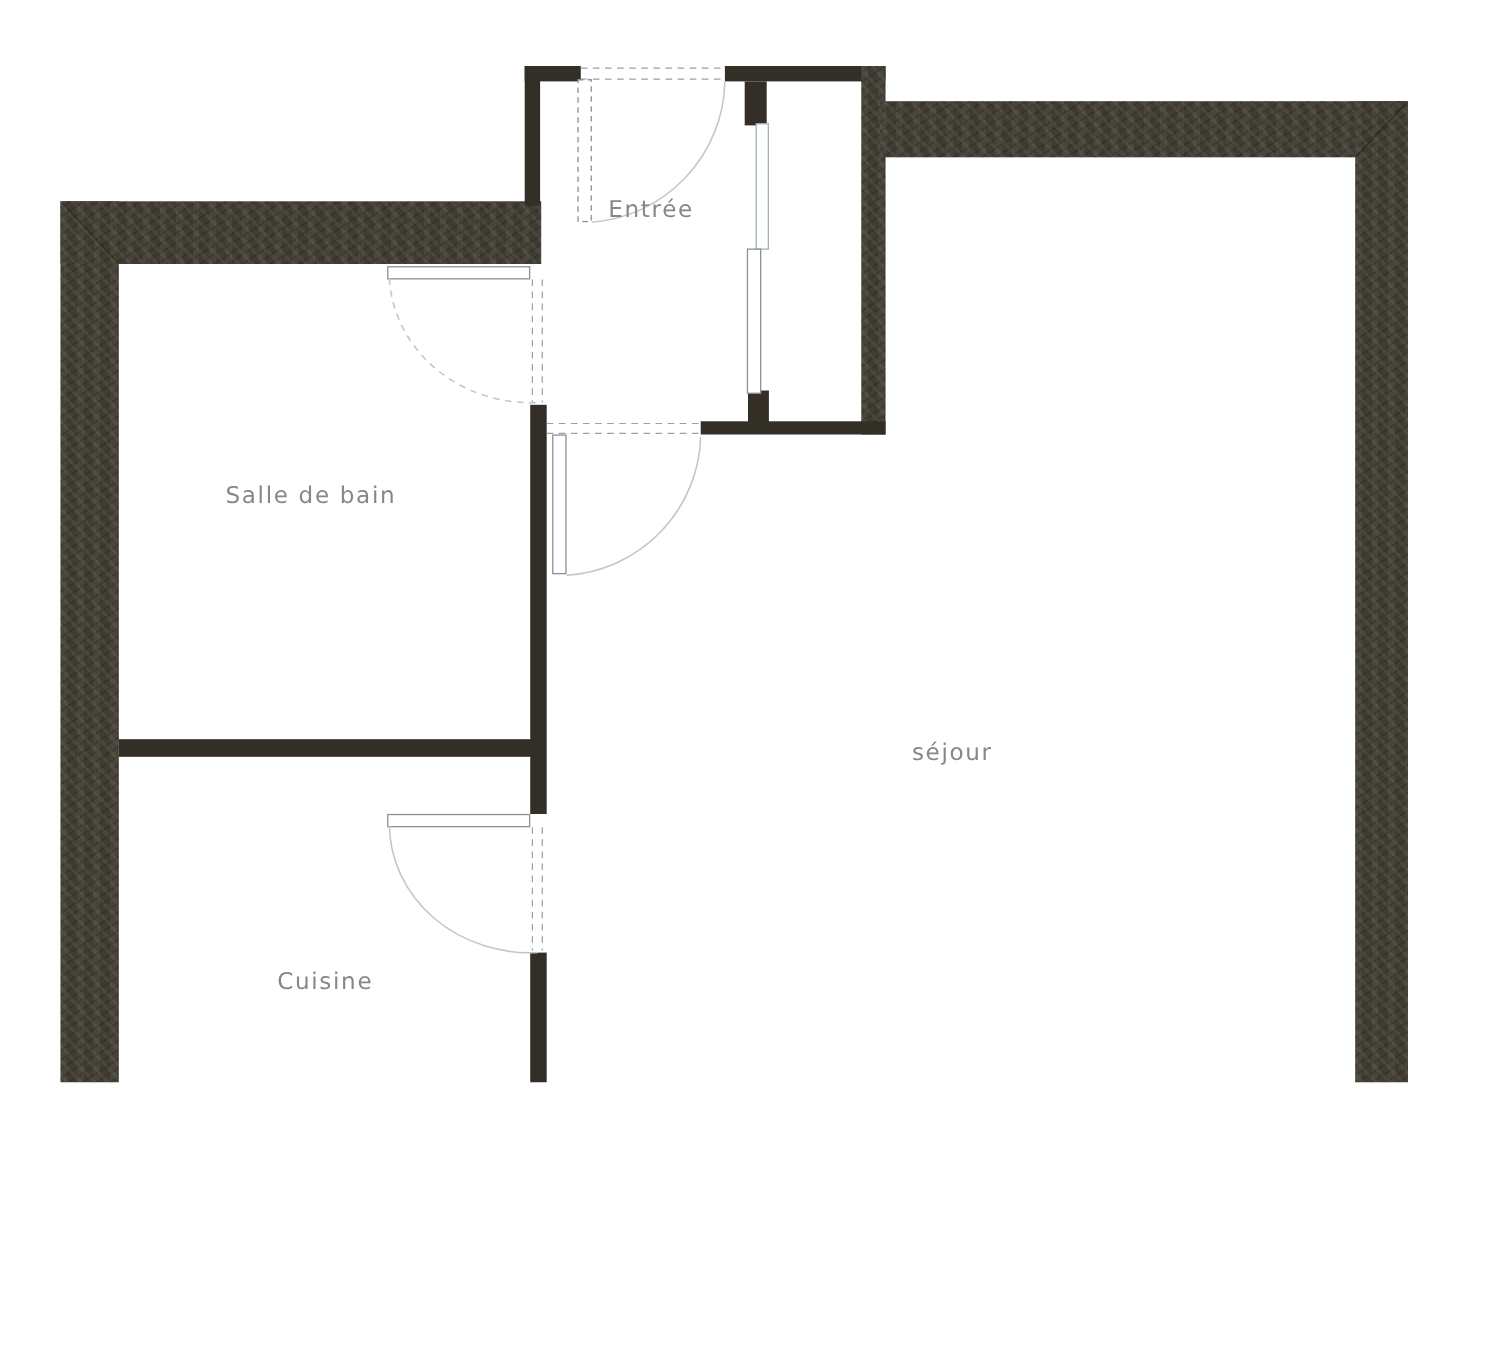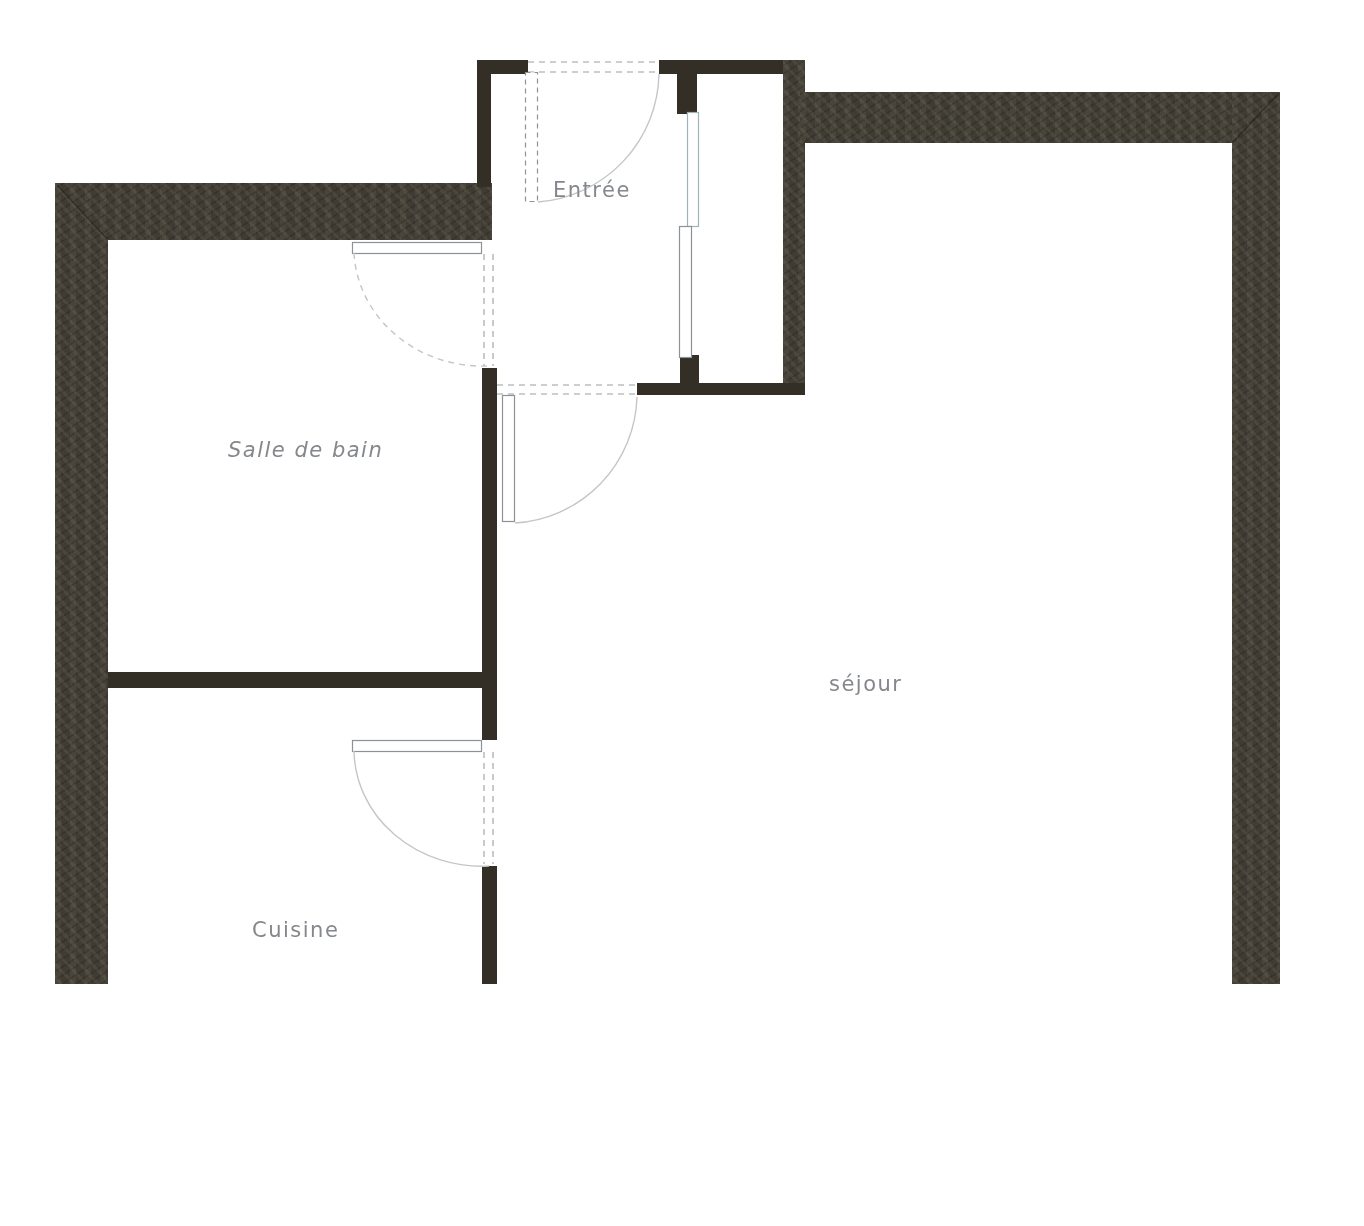--- a/index.html
+++ b/index.html
@@ -96,17 +96,17 @@
 
     <rect class="leaf" x="352.5" y="740.5" width="129" height="11"></rect>
     <path class="dash" d="M 484 752 V 864 M 493 752 V 864"></path>
     <path class="arc" d="M 354 751 A 128 117 0 0 0 489 866"></path>
 
     <rect class="slide upper" x="687.5" y="112.5" width="11" height="114"></rect>
     <rect class="slide lower" x="679.5" y="226.5" width="12" height="131"></rect>
   </svg>
 
   <div class="room-label" style="left:553px; top:178px;">Entrée</div>
-  <div class="room-label" style="left:228px; top:438px;font-style:italic;">Salle de bain</div>
+  <div class="room-label" style="left:205px; top:438px;">Salle de bain</div>
   <div class="room-label" style="left:829px; top:672px;">séjour</div>
-  <div class="room-label" style="left:252px; top:880px;margin-top:38px;">Cuisine</div>
+  <div class="room-label" style="left:252px; top:880px;">Cuisine</div>
 
 </div>
 
 </body></html>

